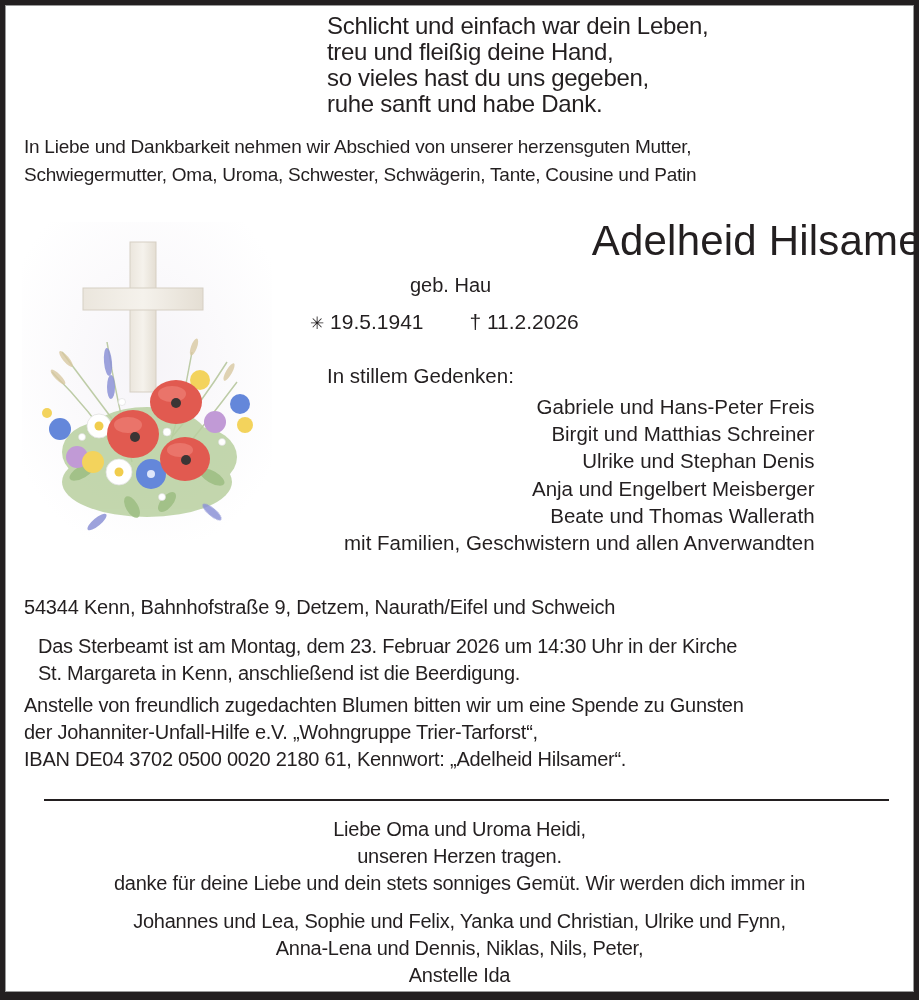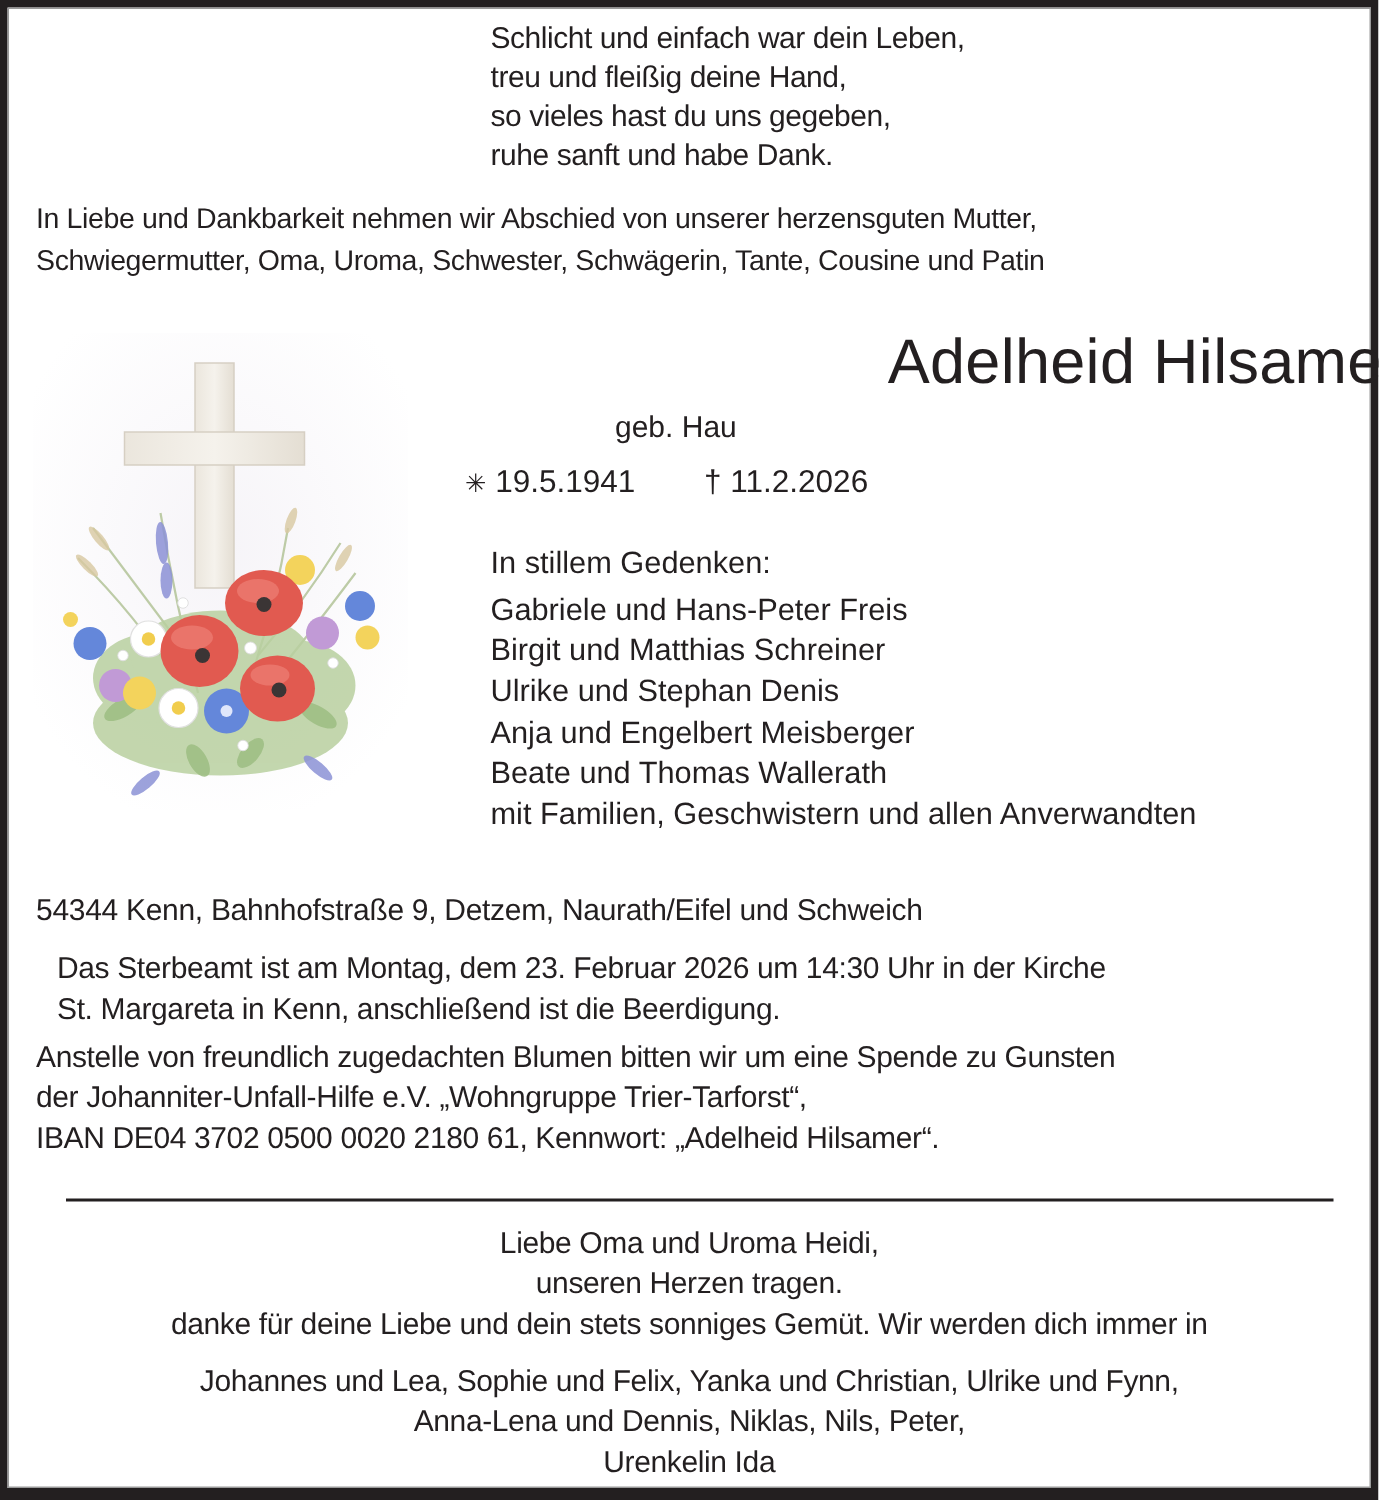--- a/index.html
+++ b/index.html
@@ -10,30 +10,30 @@
   }
   .paper {
     position: absolute; left: 5px; top: 5px; width: 909px; height: 987px;
     background: #ffffff; box-shadow: inset 0 0 0 1px #9a9a9a;
   }
   .txt {
     position: absolute; color: #231f20;
     font-family: "Liberation Sans", sans-serif; font-size: 21px; line-height: 27px;
     white-space: nowrap;
   }
-  .poem { left: 327px; top: 13px; font-size: 20px; line-height: 26px; letter-spacing: -0.3px; }
+  .poem { left: 327px; top: 13px; font-size: 24px; line-height: 26px; letter-spacing: -0.3px; }
   .intro { left: 24px; top: 133px; width: 872px; font-size: 19px; line-height: 28px; letter-spacing: -0.25px; }
   .intro div { white-space: nowrap; }
   .name { left: 16px; width: 919px; top: 215px; text-align: right; font-size: 42px; line-height: 52px; letter-spacing: 0.2px; padding-left: 0; }
   .name span { position: relative; left: 1px; }
   .maiden { left: 410px; top: 272px; font-size: 20px; }
   .dates { left: 310px; top: 308px; font-size: 21px; }
   .dates .d2 { margin-left: 40px; }
   .mourners-title { left: 327px; top: 362px; font-size: 20.5px; }
-  .mourners { left: 327px; top: 393px; font-size: 20.5px; line-height: 27.2px; }
+  .mourners { left: 344px; top: 393px; font-size: 20.5px; line-height: 27.2px; text-align: right; }
   .address { left: 24px; top: 594px; font-size: 20px; letter-spacing: -0.2px; }
   .address b { font-weight: normal; }
   .service { left: 38px; top: 633px; font-size: 20px; line-height: 27px; letter-spacing: -0.25px; }
   .donation { left: 24px; top: 692px; font-size: 20px; line-height: 27px; letter-spacing: -0.25px; }
   .sep { position: absolute; left: 44px; top: 799px; width: 845px; height: 2px; background: #231f20; }
   .farewell { left: 0; width: 919px; top: 816px; text-align: center; font-size: 20px; line-height: 27px; letter-spacing: -0.25px; }
   .grandkids { left: 0; width: 919px; top: 908px; text-align: center; font-size: 20px; line-height: 27px; letter-spacing: -0.25px; }
   .center-line { display: block; text-align: center; }
 
   .artwork { position: absolute; left: 22px; top: 222px; width: 250px; height: 318px; }
@@ -199,14 +199,14 @@
 
 <div class="txt farewell">
   <div class="center-line">Liebe Oma und Uroma Heidi,</div>
   <div class="center-line">unseren Herzen tragen.</div>
   <div class="center-line">danke für deine Liebe und dein stets sonniges Gemüt. Wir werden dich immer in</div>
 </div>
 
 <div class="txt grandkids">
   <div class="center-line">Johannes und Lea, Sophie und Felix, Yanka und Christian, Ulrike und Fynn,</div>
   <div class="center-line">Anna-Lena und Dennis, Niklas, Nils, Peter,</div>
-  <div class="center-line">Urenkelin Ida</div>
+  <div class="center-line">Anstelle Ida</div>
 </div>
 
 </body></html>

